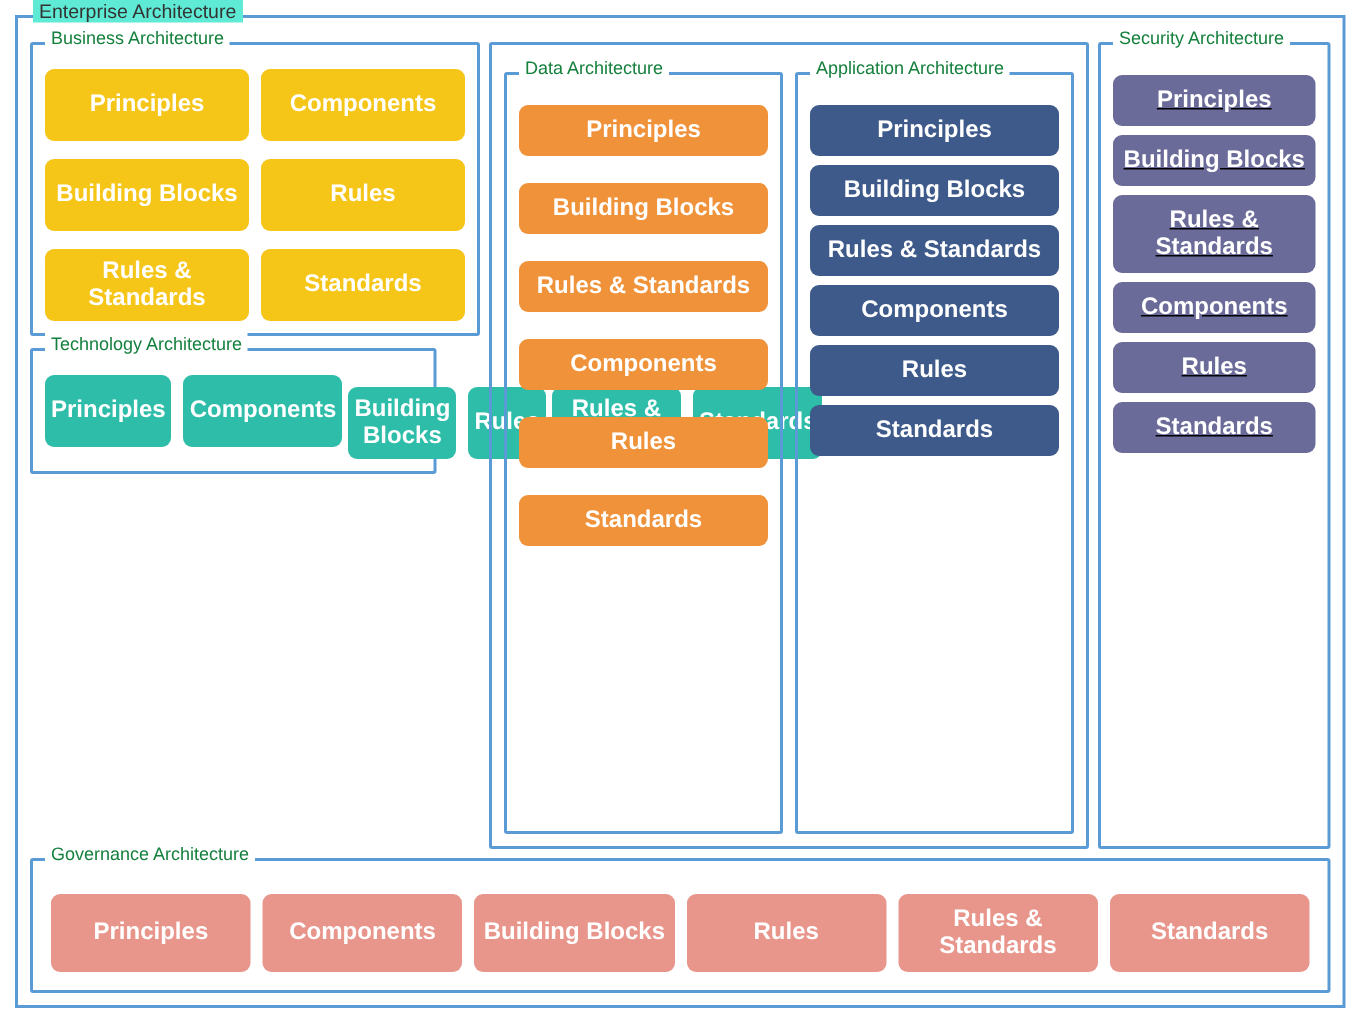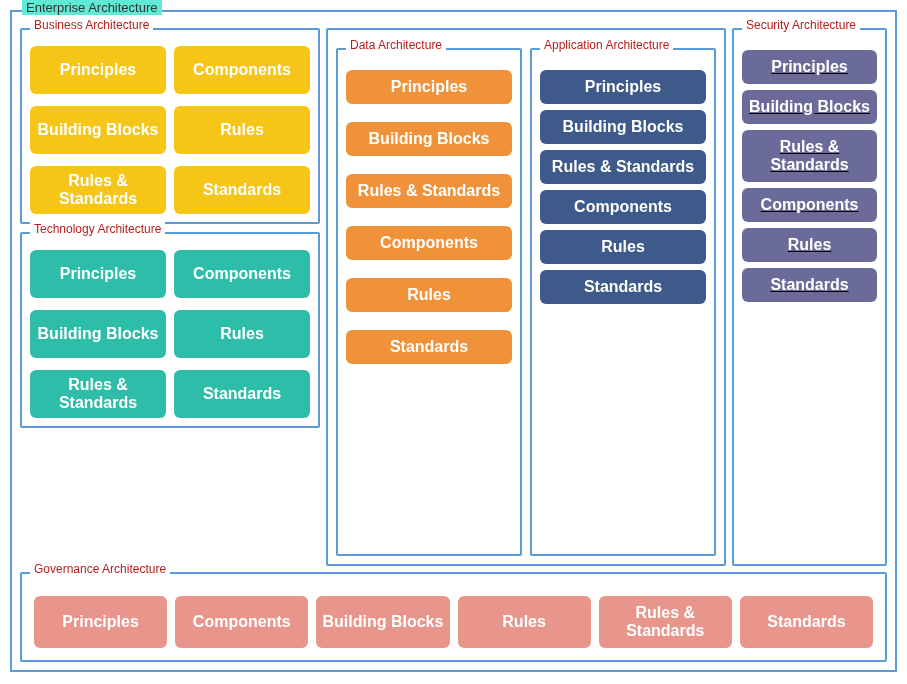--- a/index.html
+++ b/index.html
@@ -52,43 +52,43 @@
       border-radius: 2px;
     }
 
     .arch-label {
       position: absolute;
       top: -12px;
       left: 8px;
       background: #fff;
       padding: 0 4px;
       font-size: 12px;
-      color: #b91c1c;
+      color: #15803d;
     }
 
     
     .business-arch {
       width: 300px;
       display: flex;
       flex-direction: column;
       gap: 4px;
       padding-top: 16px;
     }
 
     .business-arch .grid-2col {
       display: grid;
       grid-template-columns: 1fr 1fr;
       gap: 8px;
     }
 
     
     .tech-arch {
-      width: 300px;
-      display: flex;
-      flex-direction: column;
+      width: 271px;
+      display: flex;
+      flex-direction: row;
       gap: 4px;
       padding-top: 16px;
     }
 
     .tech-arch .grid-2col {
       display: grid;
       grid-template-columns: 1fr 1fr;
       gap: 8px;
     }
 

